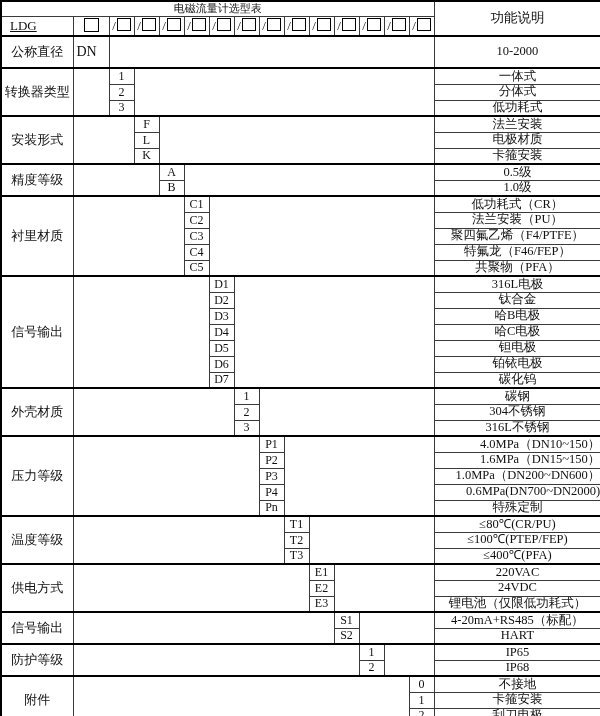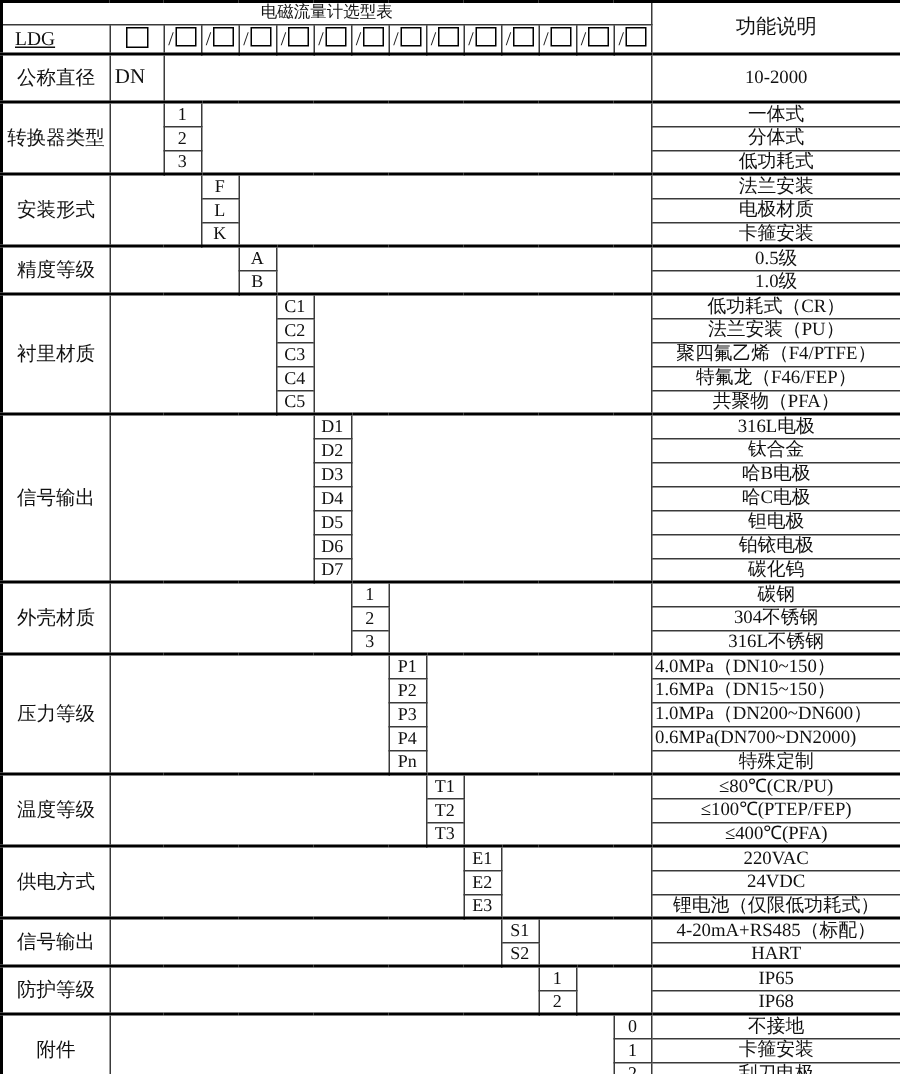--- a/index.html
+++ b/index.html
@@ -25,21 +25,21 @@
   tr.ldg-row{height:20px;text-decoration:underline;}
   tr.dn-row{height:32px;}
   tr.group-start td{border-top:2px solid #000;}
   td.title-cell{font-size:11px;}
   td.func-head{font-size:13.5px;text-align:center;}
   td.ldg-cell{text-align:left;padding-left:8px;font-size:13px;}
   td.dn-code{text-align:left;padding-left:3px;font-size:14px;}
   td.label{font-size:13px;}
   td.code{font-size:12px;}
   td.desc{font-size:12.5px;}
-  td.desc.left{text-align:left;padding-left:2px;}
+  td.desc.left{text-align:right;padding-left:2px;}
   .box{
     display:inline-block;
     width:12px;height:11px;
     border:1px solid #000;
     vertical-align:-1px;
     background:#fff;
   }
   .prefix-box{width:13px;height:12px;}
   .slash{display:inline-block;margin-right:1px;font-size:13px;}
 </style>

